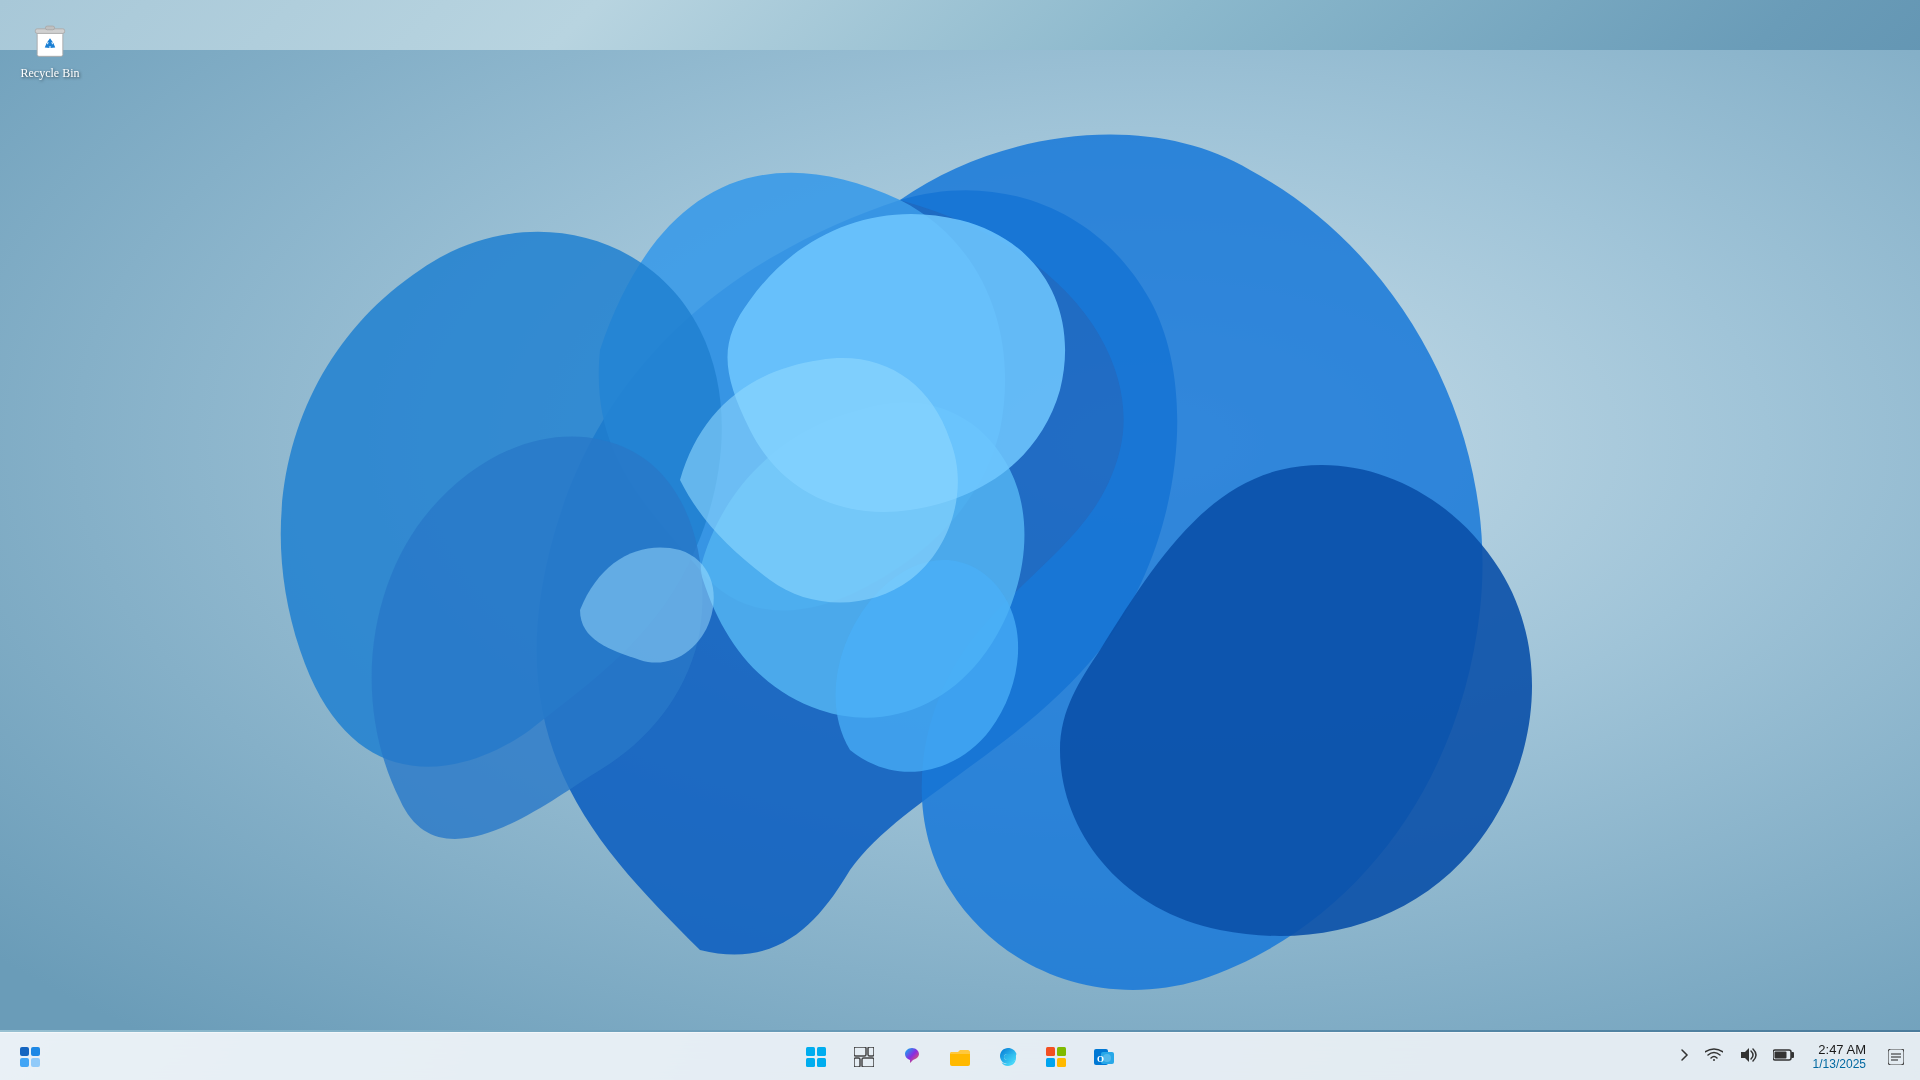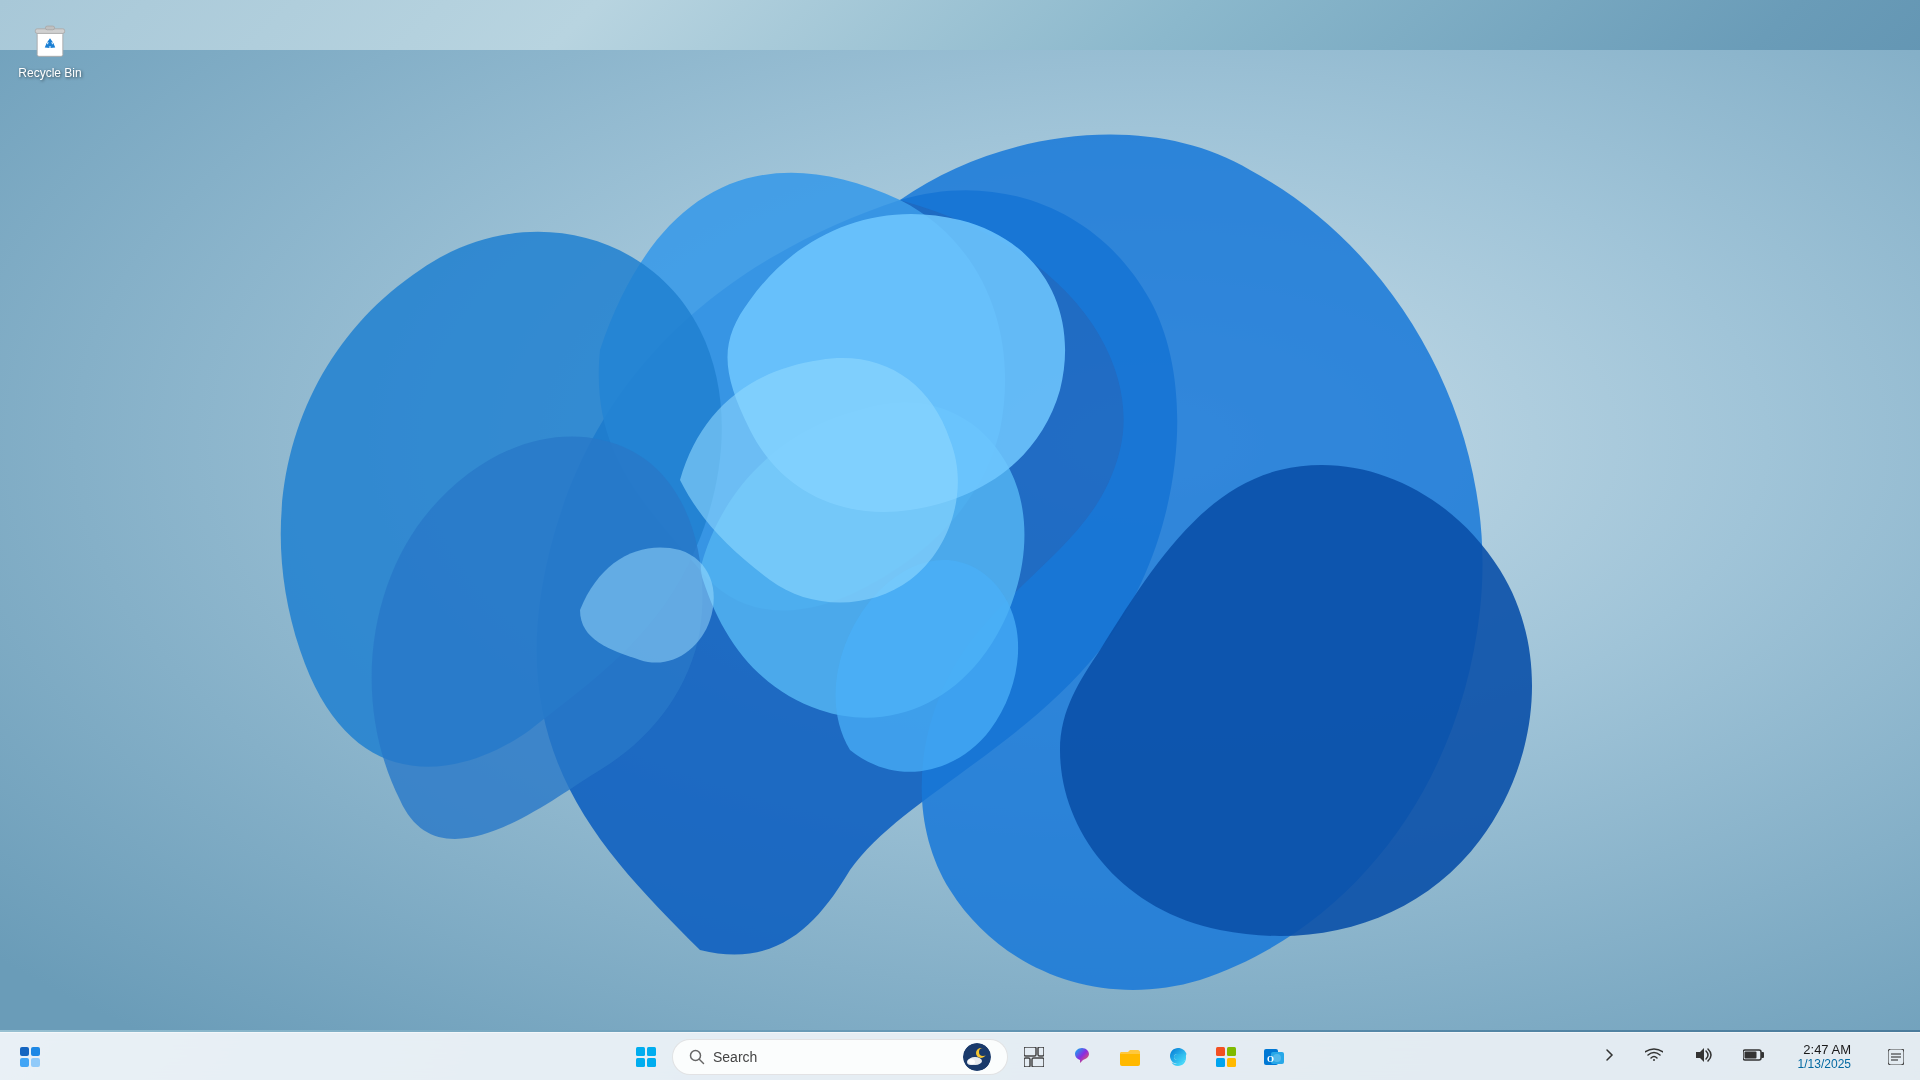--- a/index.html
+++ b/index.html
@@ -51,20 +51,21 @@
       justify-content: center;
     }
 
     .desktop-icon .icon-label {
       color: white;
       font-size: 12px;
       text-align: center;
       margin-top: 4px;
       text-shadow: 1px 1px 3px rgba(0,0,0,0.6);
       line-height: 1.3;
+      font-family: Liberation Serif, serif;
     }
 
     
     #taskbar {
       position: absolute;
       bottom: 0;
       left: 0;
       width: 1920px;
       height: 48px;
       background: rgba(240, 244, 248, 0.92);
@@ -87,21 +88,21 @@
       left: 50%;
       transform: translateX(-50%);
       display: flex;
       align-items: center;
       gap: 4px;
     }
 
     #taskbar-right {
       display: flex;
       align-items: center;
-      gap: 23px;
+      gap: 8px;
       margin-left: auto;
     }
 
     #search-bar {
       display: flex;
       align-items: center;
       background: rgba(255,255,255,0.85);
       border: 1px solid rgba(0,0,0,0.1);
       border-radius: 20px;
       padding: 0 16px;
@@ -277,39 +278,20 @@
 
       <div class="tbar-app" title="Start">
         <svg width="20" height="20" viewBox="0 0 20 20" xmlns="http://www.w3.org/2000/svg">
           <rect x="0" y="0" width="9" height="9" rx="1.5" fill="#00ADEF"></rect>
           <rect x="11" y="0" width="9" height="9" rx="1.5" fill="#00ADEF"></rect>
           <rect x="0" y="11" width="9" height="9" rx="1.5" fill="#00ADEF"></rect>
           <rect x="11" y="11" width="9" height="9" rx="1.5" fill="#00ADEF"></rect>
         </svg>
       </div>
 
-      <div id="search-bar">
-        <svg class="search-icon-svg" width="16" height="16" viewBox="0 0 16 16" fill="none" xmlns="http://www.w3.org/2000/svg">
-          <circle cx="6.5" cy="6.5" r="5" stroke="#666" stroke-width="1.5"></circle>
-          <line x1="10.5" y1="10.5" x2="14.5" y2="14.5" stroke="#666" stroke-width="1.5" stroke-linecap="round"></line>
-        </svg>
-        <span class="search-text">Search</span>
-
-        <div class="search-weather">
-          <svg width="28" height="28" viewBox="0 0 28 28" xmlns="http://www.w3.org/2000/svg">
-            <circle cx="14" cy="14" r="14" fill="#1a3a6b"></circle>
-
-            <circle cx="18" cy="10" r="5" fill="#f4c430"></circle>
-            <circle cx="20" cy="9" r="4" fill="#1a3a6b"></circle>
-
-            <ellipse cx="12" cy="18" rx="7" ry="4" fill="white" opacity="0.9"></ellipse>
-            <ellipse cx="8" cy="19" rx="4" ry="3" fill="white" opacity="0.9"></ellipse>
-          </svg>
-        </div>
-      </div>
 
       <div class="tbar-app" title="Task View">
         <svg width="20" height="20" viewBox="0 0 20 20" xmlns="http://www.w3.org/2000/svg">
           <rect x="0" y="0" width="12" height="9" rx="1.5" fill="none" stroke="#444" stroke-width="1.5"></rect>
           <rect x="14" y="0" width="6" height="9" rx="1.5" fill="none" stroke="#444" stroke-width="1.5"></rect>
           <rect x="0" y="11" width="6" height="9" rx="1.5" fill="none" stroke="#444" stroke-width="1.5"></rect>
           <rect x="8" y="11" width="12" height="9" rx="1.5" fill="none" stroke="#444" stroke-width="1.5"></rect>
         </svg>
       </div>
 

